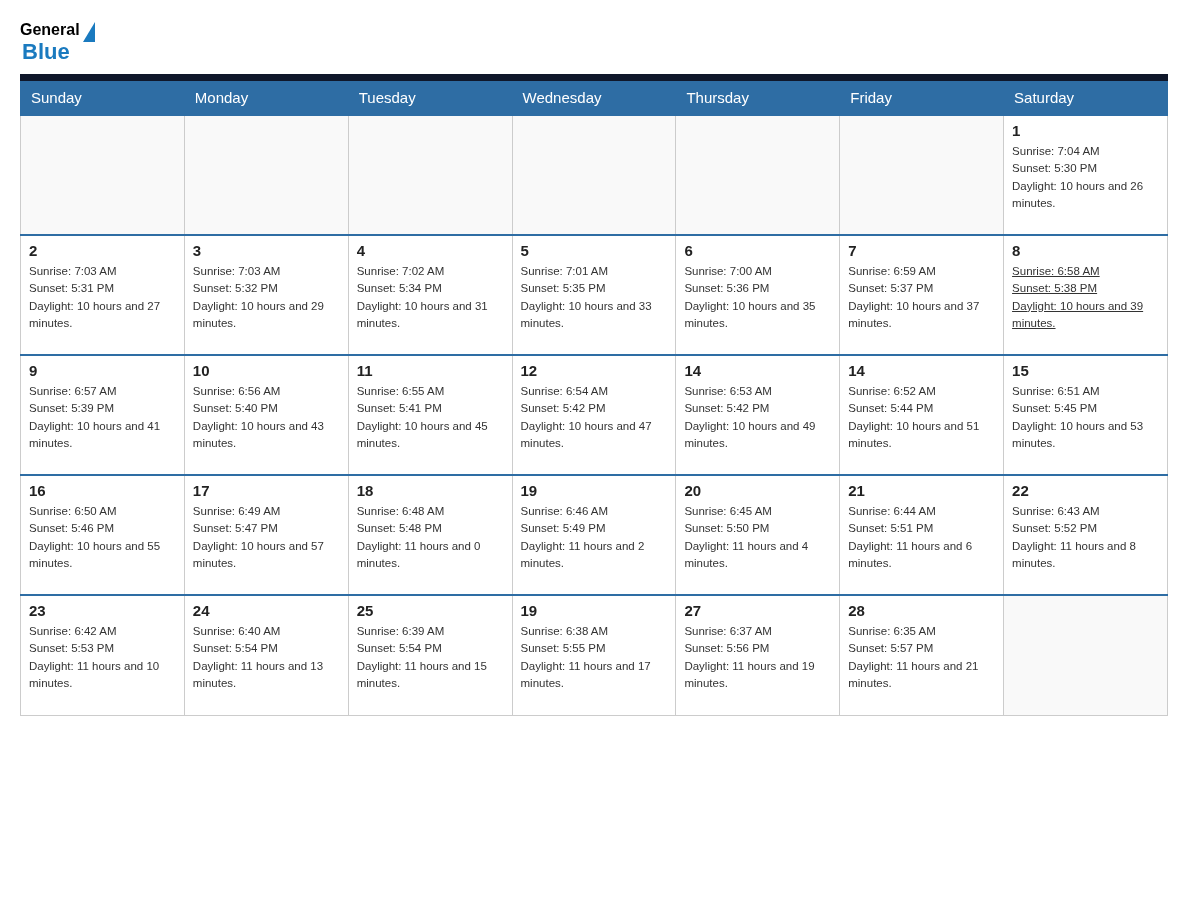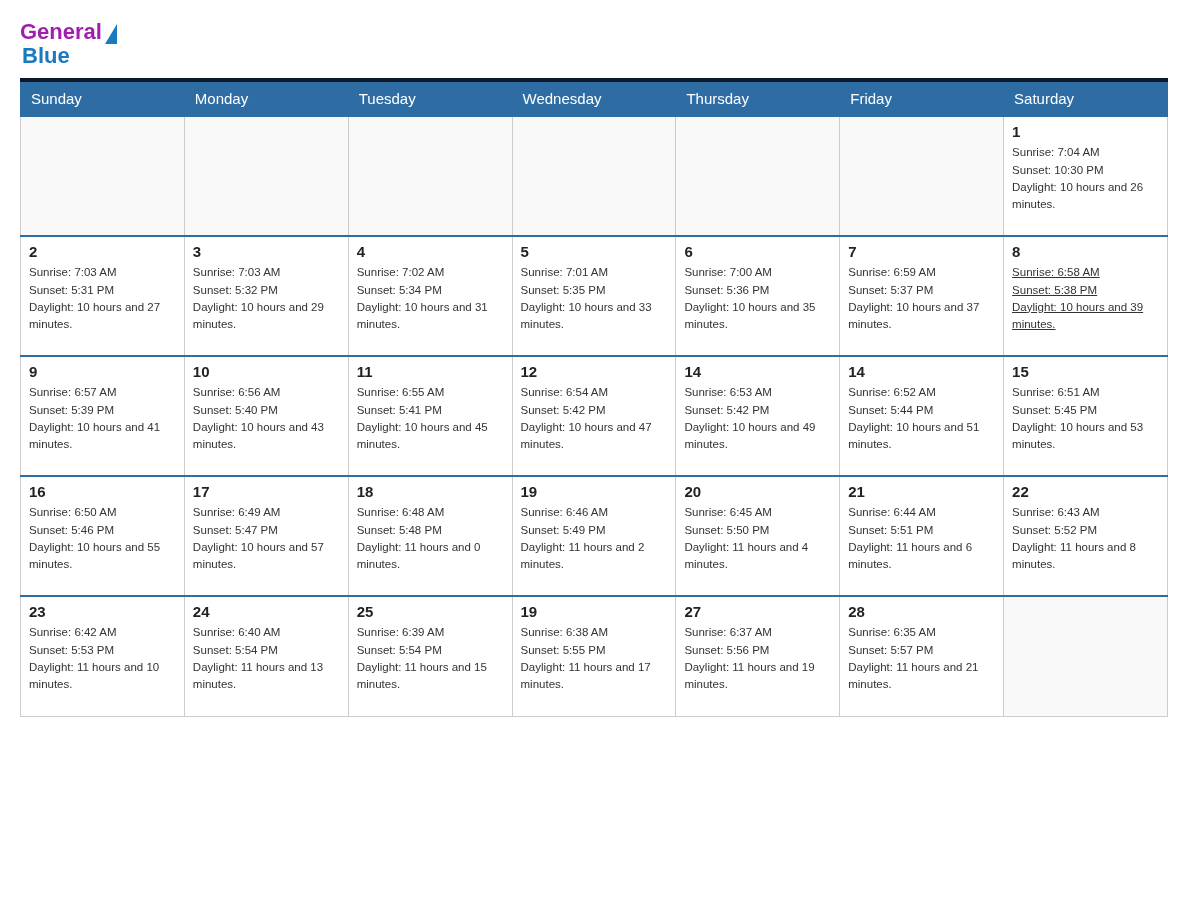--- a/index.html
+++ b/index.html
@@ -72,31 +72,31 @@
     }
     .day-info {
       font-size: 11.5px;
       color: #333;
       line-height: 1.5;
     }
     .calendar tr td {
       border-top: 2px solid #2e6da4;
     }
     .calendar thead tr th {
-      border-top: 4px solid #0f172a;
+      border-top: 7px solid #0f172a;
     }
   </style>
 </head>
 <body>
 
 <div class="header">
   <div class="logo">
   <div style="display:flex;flex-direction:column;line-height:1.1;">
     <div style="display:flex;align-items:center;">
-      <span style="font-size:22px;font-weight:bold;color:#a21caf;">General</span>
+      <span style="font-size:16px;font-weight:bold;color:#000000;">General</span>
       <span style="display:inline-block;width:0;height:0;border-left:12px solid transparent;border-bottom:20px solid #1a7abf;margin-left:3px;position:relative;top:2px;"></span>
     </div>
     <span style="font-size:22px;font-weight:bold;color:#1a7abf;margin-left:2px;">Blue</span>
   </div>
 </div>
   <div class="title-section">
     <div class="main-title"></div>
     <div class="subtitle"></div>
   </div>
 </div>
@@ -117,21 +117,21 @@
   <tr>
         <td class="empty"></td>
         <td class="empty"></td>
         <td class="empty"></td>
         <td class="empty"></td>
         <td class="empty"></td>
         <td class="empty"></td>
         <td>
           <span class="day-number">1</span>
           <div class="day-info" style="white-space: pre-line;">Sunrise: 7:04 AM
-Sunset: 10:30 PM
+Sunset: 5:30 PM
 Daylight: 10 hours and 26 minutes.</div>
         </td>
       </tr>
       <tr>
         <td>
           <span class="day-number">2</span>
           <div class="day-info" style="white-space: pre-line;">Sunrise: 7:03 AM
 Sunset: 5:31 PM
 Daylight: 10 hours and 27 minutes.</div>
         </td>

